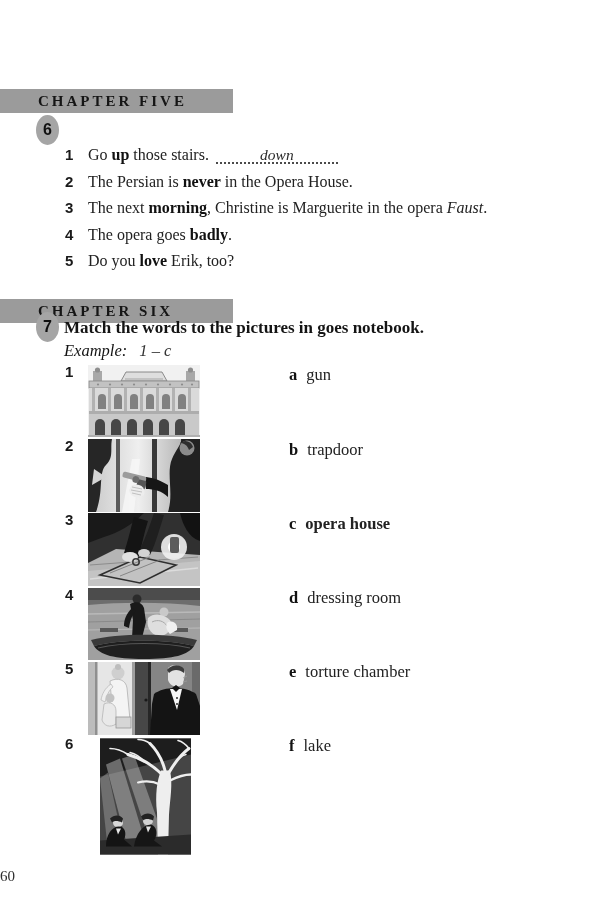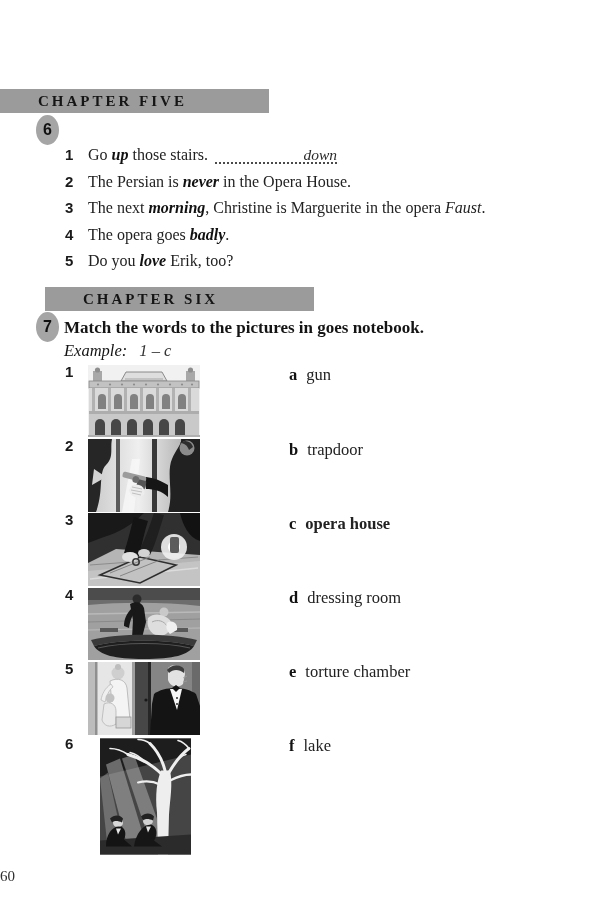--- a/index.html
+++ b/index.html
@@ -3,25 +3,25 @@
 <meta charset="utf-8">
 <style>
   * { margin:0; padding:0; box-sizing:border-box; }
   html,body { background:#ffffff; }
   .page {
     position:relative; width:600px; height:921px; background:#ffffff;
     font-family:"Liberation Serif","DejaVu Serif",serif;
     color:var(--text,#1b1b1b); overflow:hidden; margin:0 auto;
   }
   .chapter-bar {
-    position:absolute; left:0; width:269px; height:24px;
+    position:absolute; left:0; width:233px; height:24px;
     background:var(--header-bar,#9b9b9b); display:flex; align-items:center;
   }
   #bar-five { top:89px; }
-  #bar-six  { top:287px;margin-left:45px; }
+  #bar-six  { top:299px; }
   .bar-label {
     font-weight:bold; font-size:15px; letter-spacing:3px;
     padding-left:38px; color:#151515; white-space:nowrap;
   }
   .badge {
     position:absolute; width:23px; height:30px; border-radius:50%;
     background:var(--badge,#a5a5a5); text-align:center; line-height:30px;
     font-family:"Liberation Sans","DejaVu Sans",sans-serif;
     font-weight:bold; font-size:16px; color:#101010;
   }
@@ -34,25 +34,25 @@
   #ex6-title { top:121px; }
   #ex7-title { top:318px; }
 
   .q-list { position:absolute; left:65px; top:142px; width:525px; }
   .q-item { display:flex; height:26.6px; align-items:baseline; font-size:16px; line-height:26.6px; }
   .q-num {
     font-family:"Liberation Sans","DejaVu Sans",sans-serif; font-weight:bold;
     font-size:15px; width:23px; flex:none; color:#1a1a1a;
   }
   .q-text { white-space:nowrap; color:#222; }
-  .q-text b { color:#111;font-style:italic; }
+  .q-text b { color:#111; }
   .book-title { font-style:italic; }
   .answer-line {
     display:inline-block; width:122px; border-bottom:2px dotted #4a4a4a;
-    text-align:right; margin-left:3px; line-height:15px; vertical-align:baseline;
+    text-align:center; margin-left:3px; line-height:15px; vertical-align:baseline;
   }
   .answer { font-style:italic; font-size:15.5px; color:#2b2b2b; }
 
   .example-line { position:absolute; left:64px; top:341px; font-size:16.5px; white-space:nowrap; }
   .example-label { font-weight:normal; font-style:italic; color:#141414;text-align:center; }
   .example-answer { font-style:italic; margin-left:8px; color:#333; }
 
   .pic-num {
     position:absolute; left:65px;
     font-family:"Liberation Sans","DejaVu Sans",sans-serif;

